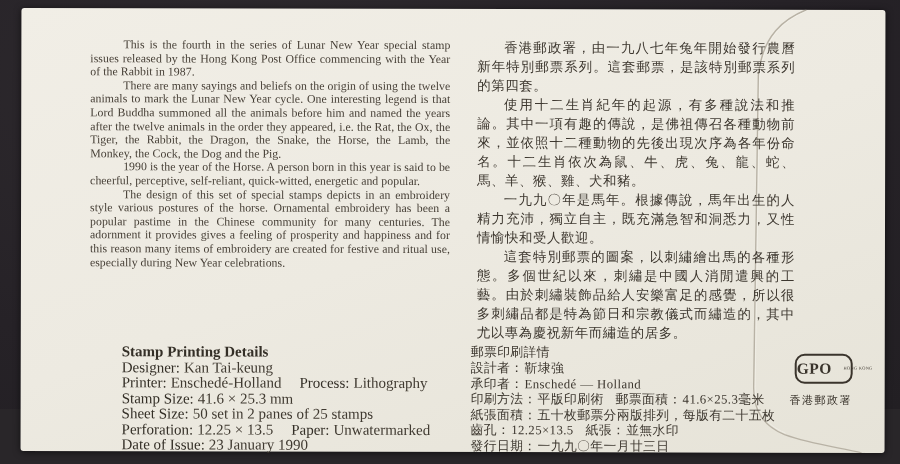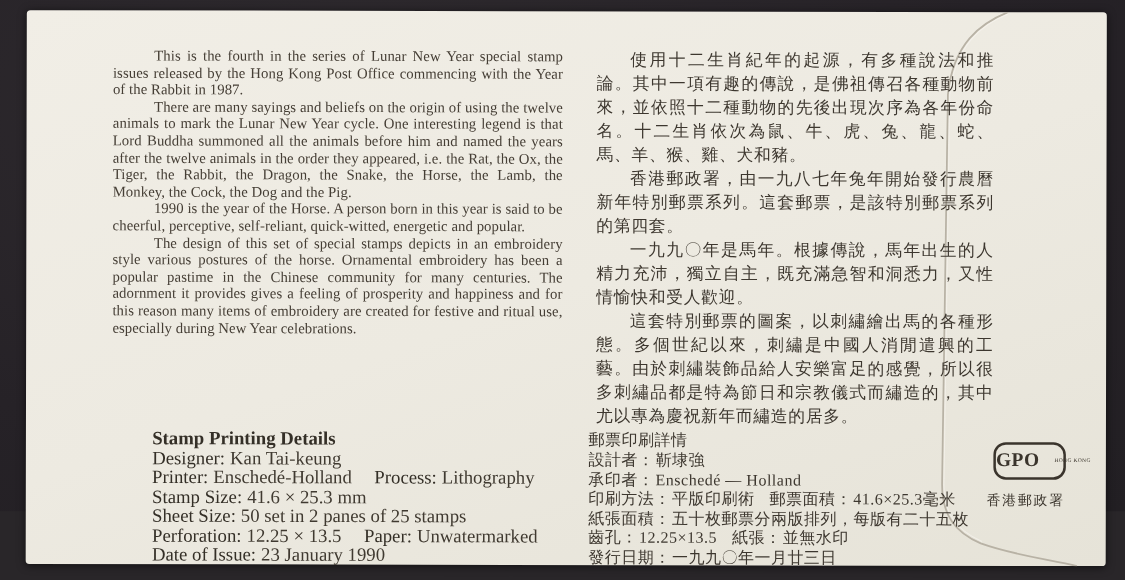--- a/index.html
+++ b/index.html
@@ -150,22 +150,22 @@
     </svg>
 
     <div class="en-intro">
       <p>This is the fourth in the series of Lunar New Year special stamp issues released by the Hong Kong Post Office commencing with the Year of the Rabbit in 1987.</p>
       <p>There are many sayings and beliefs on the origin of using the twelve animals to mark the Lunar New Year cycle. One interesting legend is that Lord Buddha summoned all the animals before him and named the years after the twelve animals in the order they appeared, i.e. the Rat, the Ox, the Tiger, the Rabbit, the Dragon, the Snake, the Horse, the Lamb, the Monkey, the Cock, the Dog and the Pig.</p>
       <p>1990 is the year of the Horse. A person born in this year is said to be cheerful, perceptive, self-reliant, quick-witted, energetic and popular.</p>
       <p>The design of this set of special stamps depicts in an embroidery style various postures of the horse. Ornamental embroidery has been a popular pastime in the Chinese community for many centuries. The adornment it provides gives a feeling of prosperity and happiness and for this reason many items of embroidery are created for festive and ritual use, especially during New Year celebrations.</p>
     </div>
 
     <div class="zh-intro">
+      <p>香港郵政署，由一九八七年兔年開始發行農曆新年特別郵票系列。這套郵票，是該特別郵票系列的第四套。</p>
       <p>使用十二生肖紀年的起源，有多種說法和推論。其中一項有趣的傳說，是佛祖傳召各種動物前來，並依照十二種動物的先後出現次序為各年份命名。十二生肖依次為鼠、牛、虎、兔、龍、蛇、馬、羊、猴、雞、犬和豬。</p>
-      <p>香港郵政署，由一九八七年兔年開始發行農曆新年特別郵票系列。這套郵票，是該特別郵票系列的第四套。</p>
       <p>一九九〇年是馬年。根據傳說，馬年出生的人精力充沛，獨立自主，既充滿急智和洞悉力，又性情愉快和受人歡迎。</p>
       <p>這套特別郵票的圖案，以刺繡繪出馬的各種形態。多個世紀以來，刺繡是中國人消閒遣興的工藝。由於刺繡裝飾品給人安樂富足的感覺，所以很多刺繡品都是特為節日和宗教儀式而繡造的，其中尤以專為慶祝新年而繡造的居多。</p>
     </div>
 
     <div class="details-en">
       <div class="title">Stamp Printing Details</div>
       <div class="detail-row">
         <span class="lbl">Designer:</span><span class="val">Kan Tai-keung</span>
       </div>
       <div class="detail-row">

